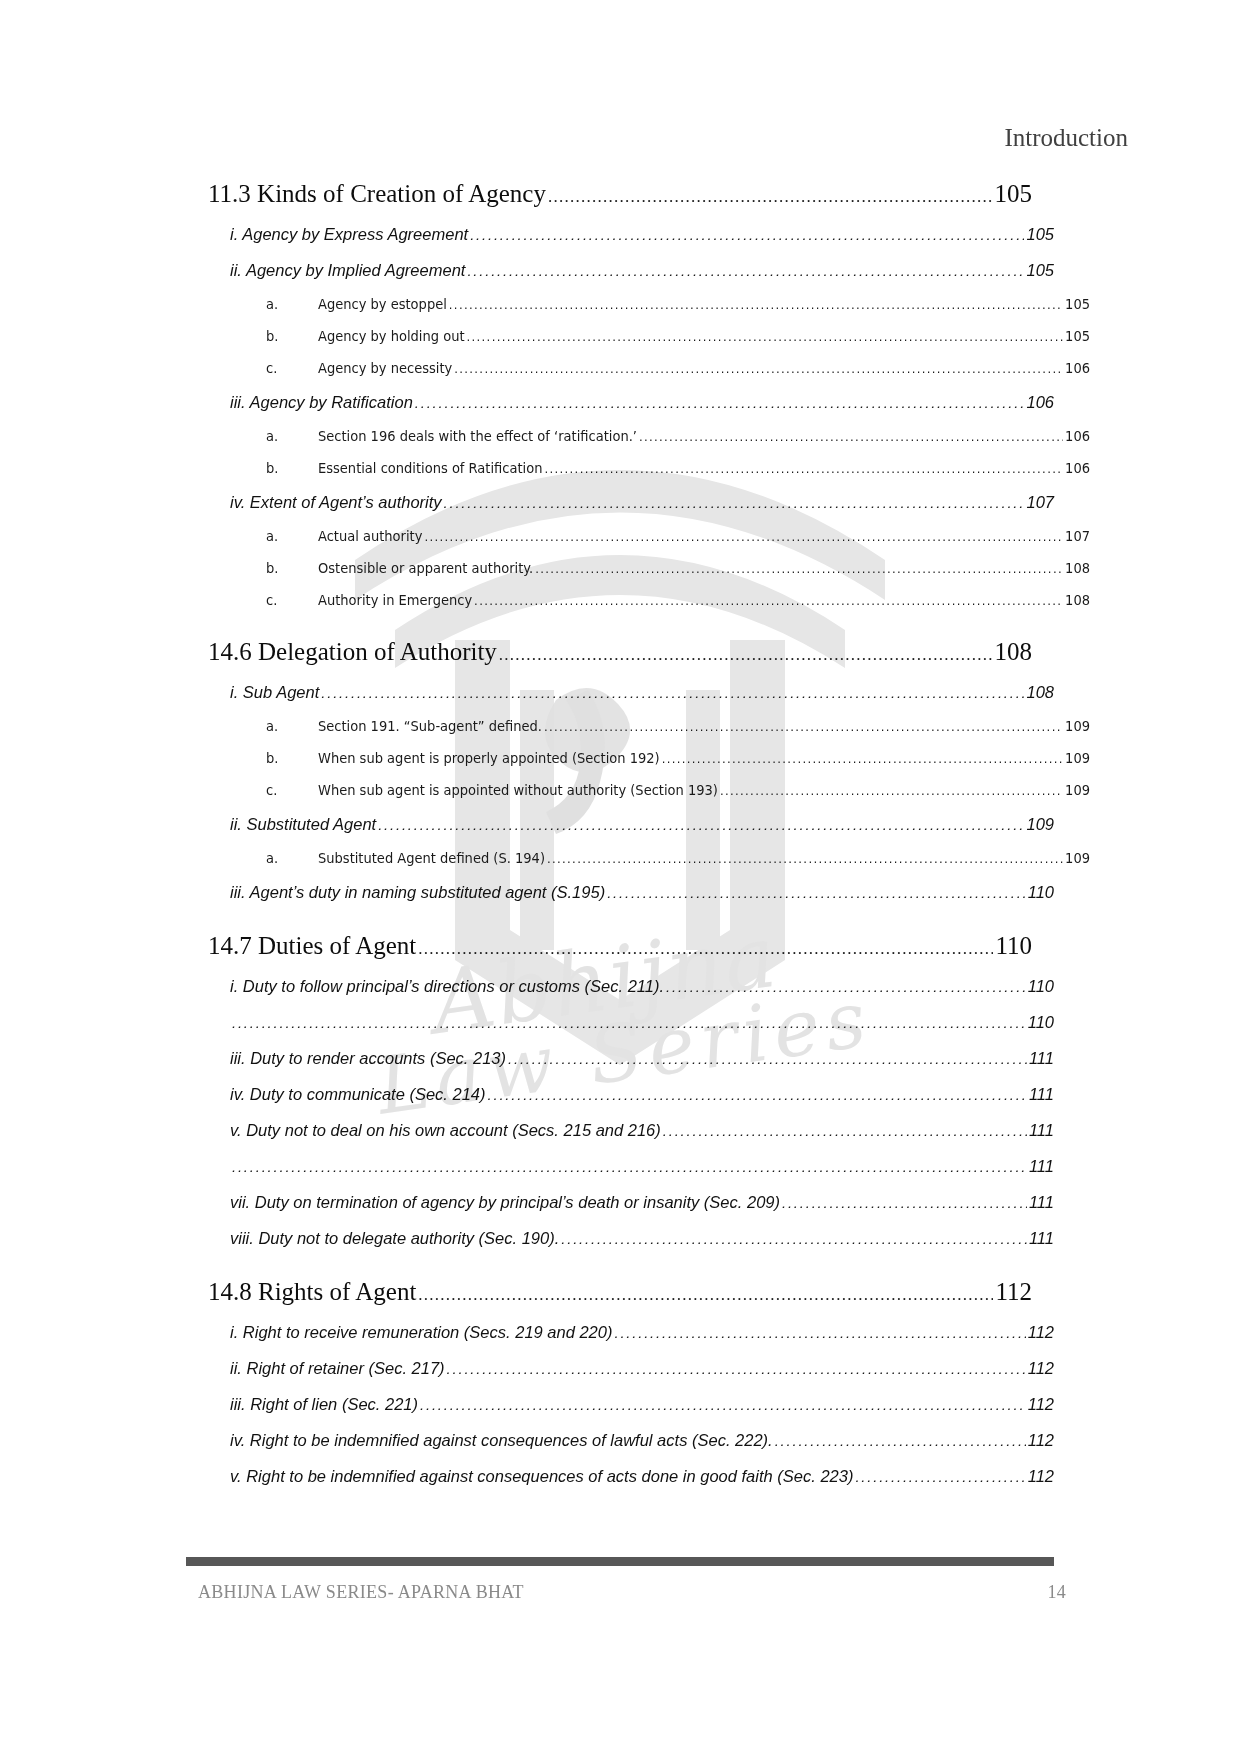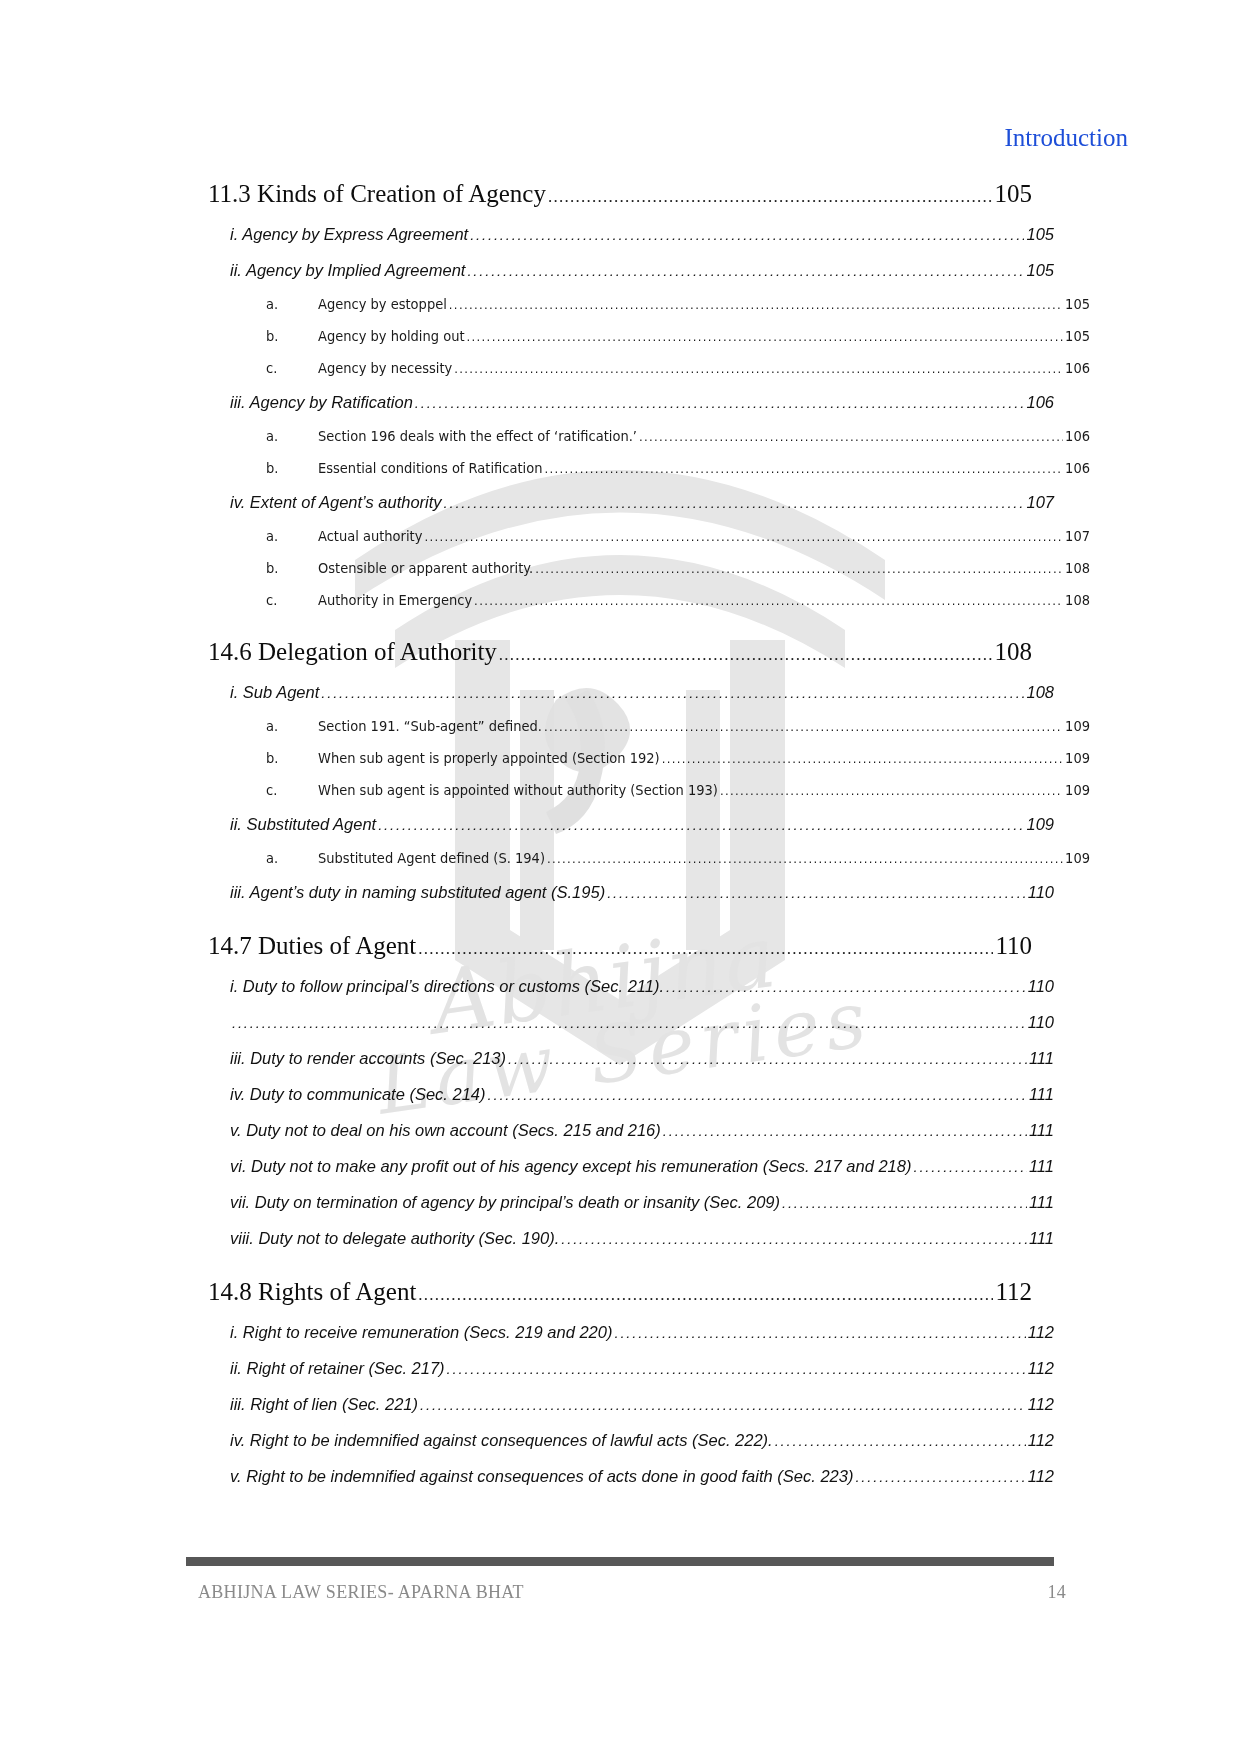--- a/index.html
+++ b/index.html
@@ -46,21 +46,21 @@
     margin-left: 18px;
   }
 
   
   .running-head {
     position: absolute;
     right: 113px;
     top: 124px;
     font-family: "Liberation Serif", serif;
     font-size: 25px;
-    color: #1d4ed8;
+    color: #404040;
   }
 
   
   .toc {
     position: absolute;
     left: 208px;
     top: 180px;
     width: 824px;
     z-index: 2;
   }
@@ -326,21 +326,20 @@
         <span class="label">iv. Duty to communicate (Sec. 214)</span>
         <span class="leader"></span>
         <span class="pageno">111</span>
       </div>
       <div class="toc-row lvl1">
         <span class="label">v. Duty not to deal on his own account (Secs. 215 and 216)</span>
         <span class="leader"></span>
         <span class="pageno">111</span>
       </div>
       <div class="toc-row lvl1">
-        <span class="label">vi. Duty not to make any profit out of his agency except his remuneration (Secs. 217 and 218)</span>
         <span class="leader"></span>
         <span class="pageno">111</span>
       </div>
       <div class="toc-row lvl1">
         <span class="label">vii. Duty on termination of agency by principal’s death or insanity (Sec. 209)</span>
         <span class="leader"></span>
         <span class="pageno">111</span>
       </div>
       <div class="toc-row lvl1">
         <span class="label">viii. Duty not to delegate authority (Sec. 190).</span>

